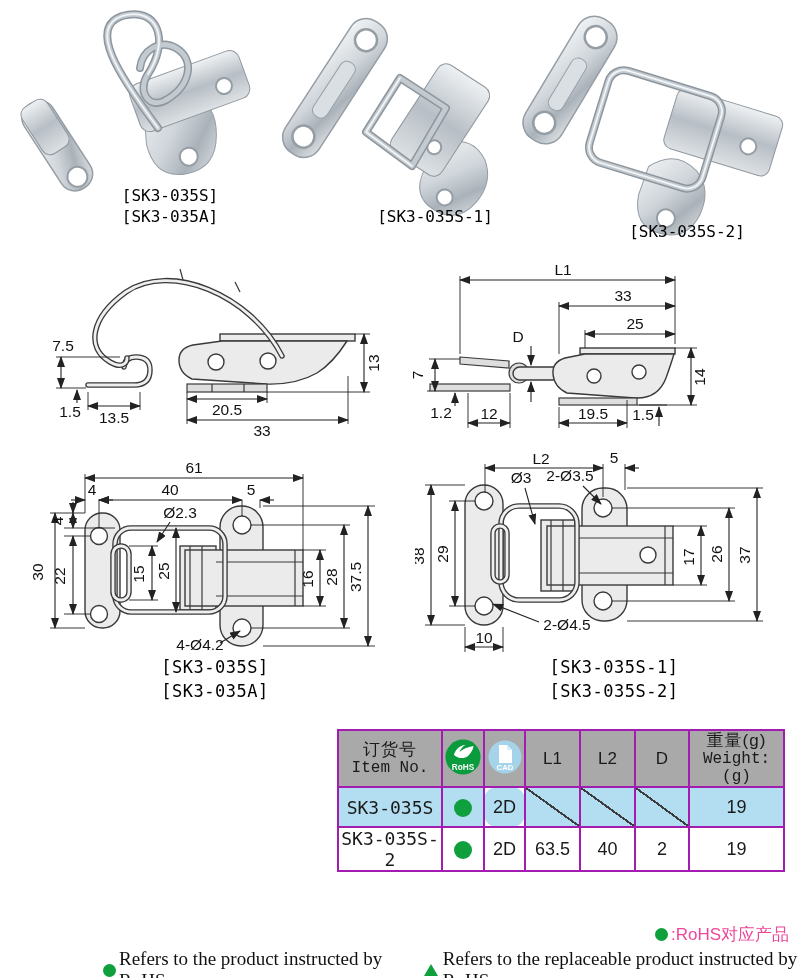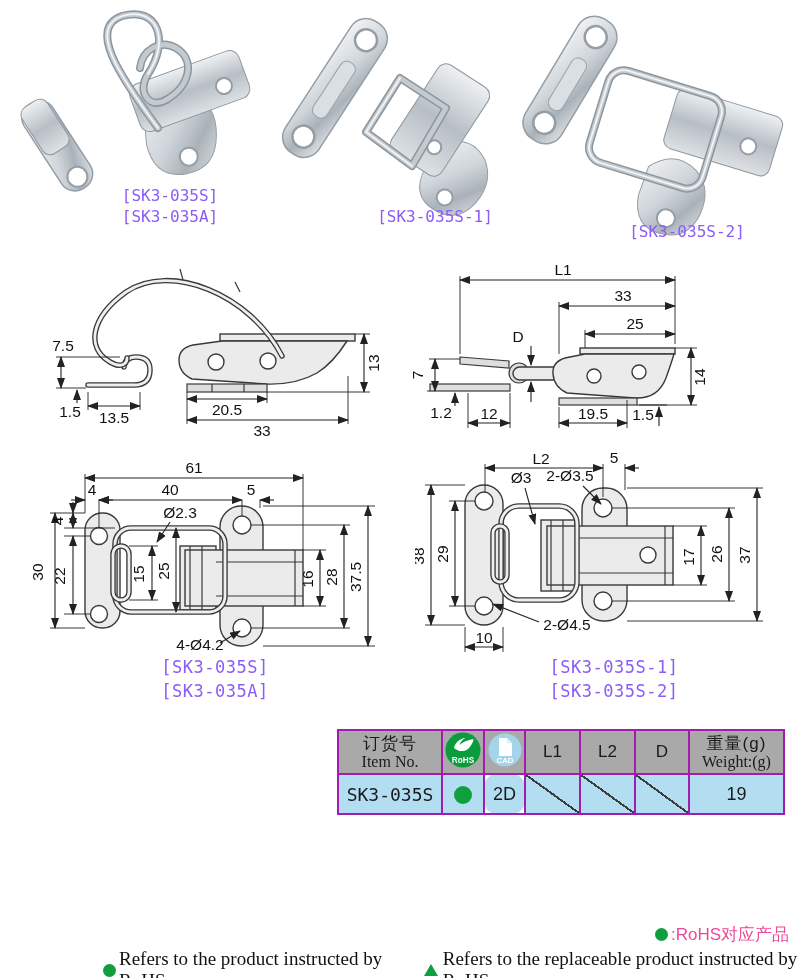--- a/index.html
+++ b/index.html
@@ -1,21 +1,21 @@
 <!DOCTYPE html>
 <html><head>
 <meta charset="utf-8">
 <style>
   html,body { margin:0; padding:0; background:#fff; }
   .page { position:relative; width:800px; height:978px; background:#fff; overflow:hidden;
           font-family:"Liberation Sans", sans-serif; color:#1a1a1a; }
   .abs { position:absolute; }
 
   
-  .cap { position:absolute; text-align:center; color:#8b5cf6;
+  .cap { position:absolute; text-align:center; color:#000000;
          font-family:"DejaVu Sans Mono", monospace; }
   .cap-photo { font-size:16px; line-height:21px; }
   .cap-draw  { font-size:17px; line-height:24px; letter-spacing:0.5px; }
 
   
   .metal   { fill:#ebebeb; stroke:#3a3a3a; stroke-width:1.4; }
   .metal2  { fill:#dedede; stroke:#3a3a3a; stroke-width:1.2; }
   .hole    { fill:#ffffff; stroke:#3a3a3a; stroke-width:1.4; }
   .edge    { stroke:#3a3a3a; stroke-width:1.2; fill:none; }
   .wireOut { stroke:#3a3a3a; stroke-width:5.5; fill:none; stroke-linecap:round; }
@@ -34,21 +34,21 @@
   table.spec th, table.spec td { border:2px solid #a21caf; text-align:center; vertical-align:middle; padding:0; }
   table.spec th { background:#a9a9a9; font-weight:normal; height:41px; }
   table.spec td { height:38px; font-size:18px; background-clip:padding-box; }
   tr.hl { background:#b3def2;margin-left:17px; }
   td.slash, th.slash {
     background-image:linear-gradient(to top right,
       transparent calc(50% - 1px), #3c3c3c calc(50% - 1px),
       #3c3c3c calc(50% + 1px), transparent calc(50% + 1px));
   }
   .th-zh { font-size:17px; letter-spacing:1px; line-height:19px; }
-  .th-en { font-family:Liberation Serif, serif; font-size:16px; line-height:18px; }
+  .th-en { font-family:Liberation Mono, monospace; font-size:16px; line-height:18px; }
   .th-col { font-size:17px; }
   .item-cell { font-family:"DejaVu Sans Mono", monospace; font-size:16px; }
   .cad-cell  { font-size:16px;border-radius:13px; }
   .dot { width:18px; height:18px; border-radius:50%; background:#0f9f3c; display:inline-block; vertical-align:middle; }
 
   
   .legend { position:absolute; top:923px; left:0; width:789px; display:flex; justify-content:flex-end;
             gap:30px; align-items:center; font-size:17px; color:#ec4899; }
   .legend-item, .footer-item { display:flex; align-items:center; }
   .sym-dot { width:13px; height:13px; border-radius:50%; background:#0f9f3c; margin-right:3px; flex:none; }
@@ -440,20 +440,29 @@
     <tbody>
       <tr class="hl">
         <td class="item-cell">SK3-035S</td>
         <td><span class="dot"></span></td>
         <td class="cad-cell">2D</td>
         <td class="slash"></td>
         <td class="slash"></td>
         <td class="slash"></td>
         <td>19</td>
       </tr>
+      <tr>
+        <td class="item-cell">SK3-035S-2</td>
+        <td><span class="dot"></span></td>
+        <td class="cad-cell">2D</td>
+        <td>63.5</td>
+        <td>40</td>
+        <td>2</td>
+        <td>19</td>
+      </tr>
     </tbody>
   </table>
 
   <div class="legend">
     <span class="legend-item">
       <span class="sym-dot"></span>
       <span>:RoHS对应产品</span>
     </span>
   </div>
 

